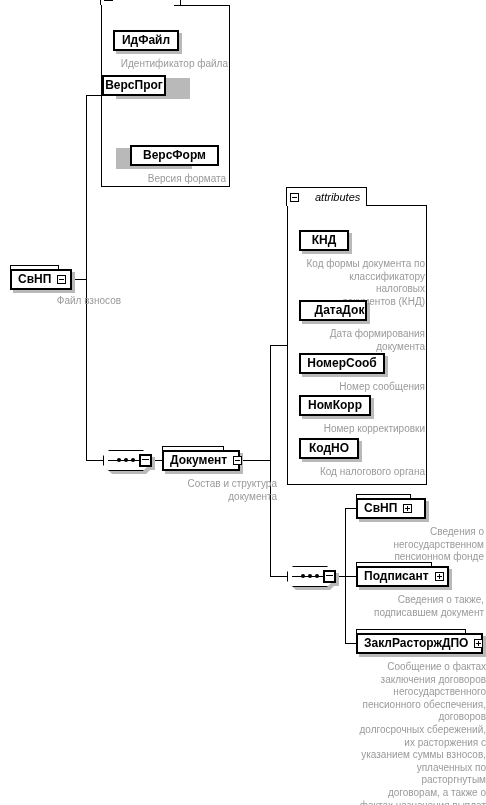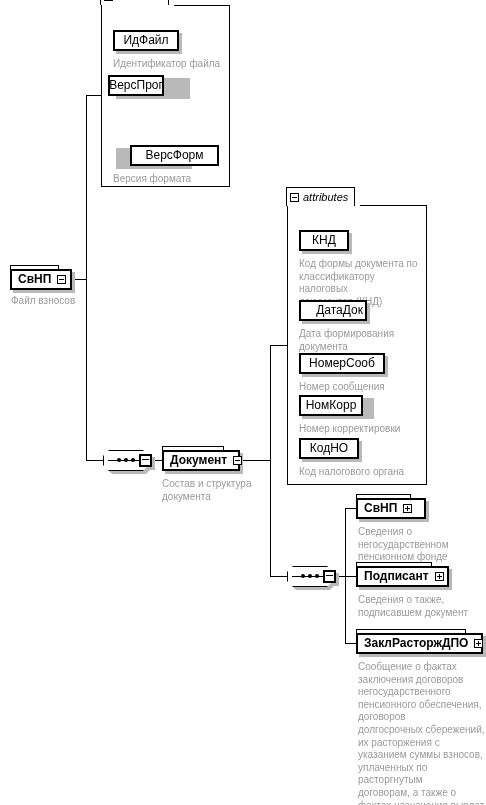--- a/index.html
+++ b/index.html
@@ -36,21 +36,21 @@
   
   .tabmask{
     position:absolute;
     height:2px;background:#ffffff;
     z-index:2;
   }
   .attrtab .tlabel{
     font-style:italic;
     font-size:11px;
     color:#000000;
-    margin-left:4px;
+    margin-left:16px;
     line-height:12px;
     white-space:nowrap;
   }
 
   
   .tgl{
     width:9px;height:9px;
     border:1px solid #000000;
     background:#ffffff;
     box-sizing:border-box;
@@ -110,30 +110,31 @@
     position:absolute;
     border:2px solid #000000;
     background:#ffffff;
     box-sizing:border-box;
     height:21px;
     display:flex;align-items:center;justify-content:center;
     padding:0 9px;
     white-space:nowrap;
     z-index:4;
   }
-  .attrnode .nlabel{font-size:12px;font-weight:normal;color:#000000;line-height:13px;}
+  .attrnode .nlabel{font-size:12px;font-weight:bold;color:#000000;line-height:13px;}
 
   
   .doc{
     position:absolute;
     font-size:10px;
     color:#9a9a9a;
     line-height:12.6px;
     white-space:pre-line;
     z-index:2;
+    text-align:right;
   }
 
   
   .h{position:absolute;height:1px;background:#000000;z-index:0;}
   .v{position:absolute;width:1px;background:#000000;z-index:0;}
 
   
   .seq{
     position:absolute;
     width:46px;height:21px;
@@ -178,21 +179,21 @@
     <span class="tlabel">attributes</span>
   </div>
 
   <div class="shadow" style="left:116px;top:33px;width:66px;height:21px;"></div>
   <div class="attrnode" style="left:113px;top:30px;width:66px;">
     <span class="nlabel">ИдФайл</span>
   </div>
   <div class="doc" style="left:113px;top:58px;width:115px;">Идентификатор файла</div>
 
   <div class="shadow" style="left:116px;top:78px;width:74px;height:21px;"></div>
-  <div class="attrnode" style="left:108px;top:75px;width:56px;">
+  <div class="attrnode" style="left:102px;top:75px;width:64px;">
     <span class="nlabel">ВерсПрог</span>
   </div>
 
   <div class="shadow" style="left:116px;top:148px;width:76px;height:21px;"></div>
   <div class="attrnode" style="left:130px;top:145px;width:89px;">
     <span class="nlabel">ВерсФорм</span>
   </div>
   <div class="doc" style="left:113px;top:173px;width:113px;">Версия формата</div>
 
   <div class="shadow" style="left:13px;top:272px;width:62px;height:21px;"></div>
@@ -258,21 +259,21 @@
   <div class="doc" style="left:299px;top:328px;width:126px;">Дата формирования
 документа</div>
 
   <div class="shadow" style="left:302px;top:356px;width:86px;height:21px;"></div>
   <div class="attrnode" style="left:299px;top:353px;width:86px;">
     <span class="nlabel">НомерСооб</span>
   </div>
   <div class="doc" style="left:299px;top:381px;width:126px;">Номер сообщения</div>
 
   <div class="shadow" style="left:302px;top:398px;width:72px;height:21px;"></div>
-  <div class="attrnode" style="left:299px;top:395px;width:64px;">
+  <div class="attrnode" style="left:299px;top:395px;width:72px;">
     <span class="nlabel">НомКорр</span>
   </div>
   <div class="doc" style="left:299px;top:423px;width:126px;">Номер корректировки</div>
 
   <div class="shadow" style="left:302px;top:441px;width:60px;height:21px;"></div>
   <div class="attrnode" style="left:299px;top:438px;width:60px;">
     <span class="nlabel">КодНО</span>
   </div>
   <div class="doc" style="left:299px;top:466px;width:126px;">Код налогового органа</div>
 

